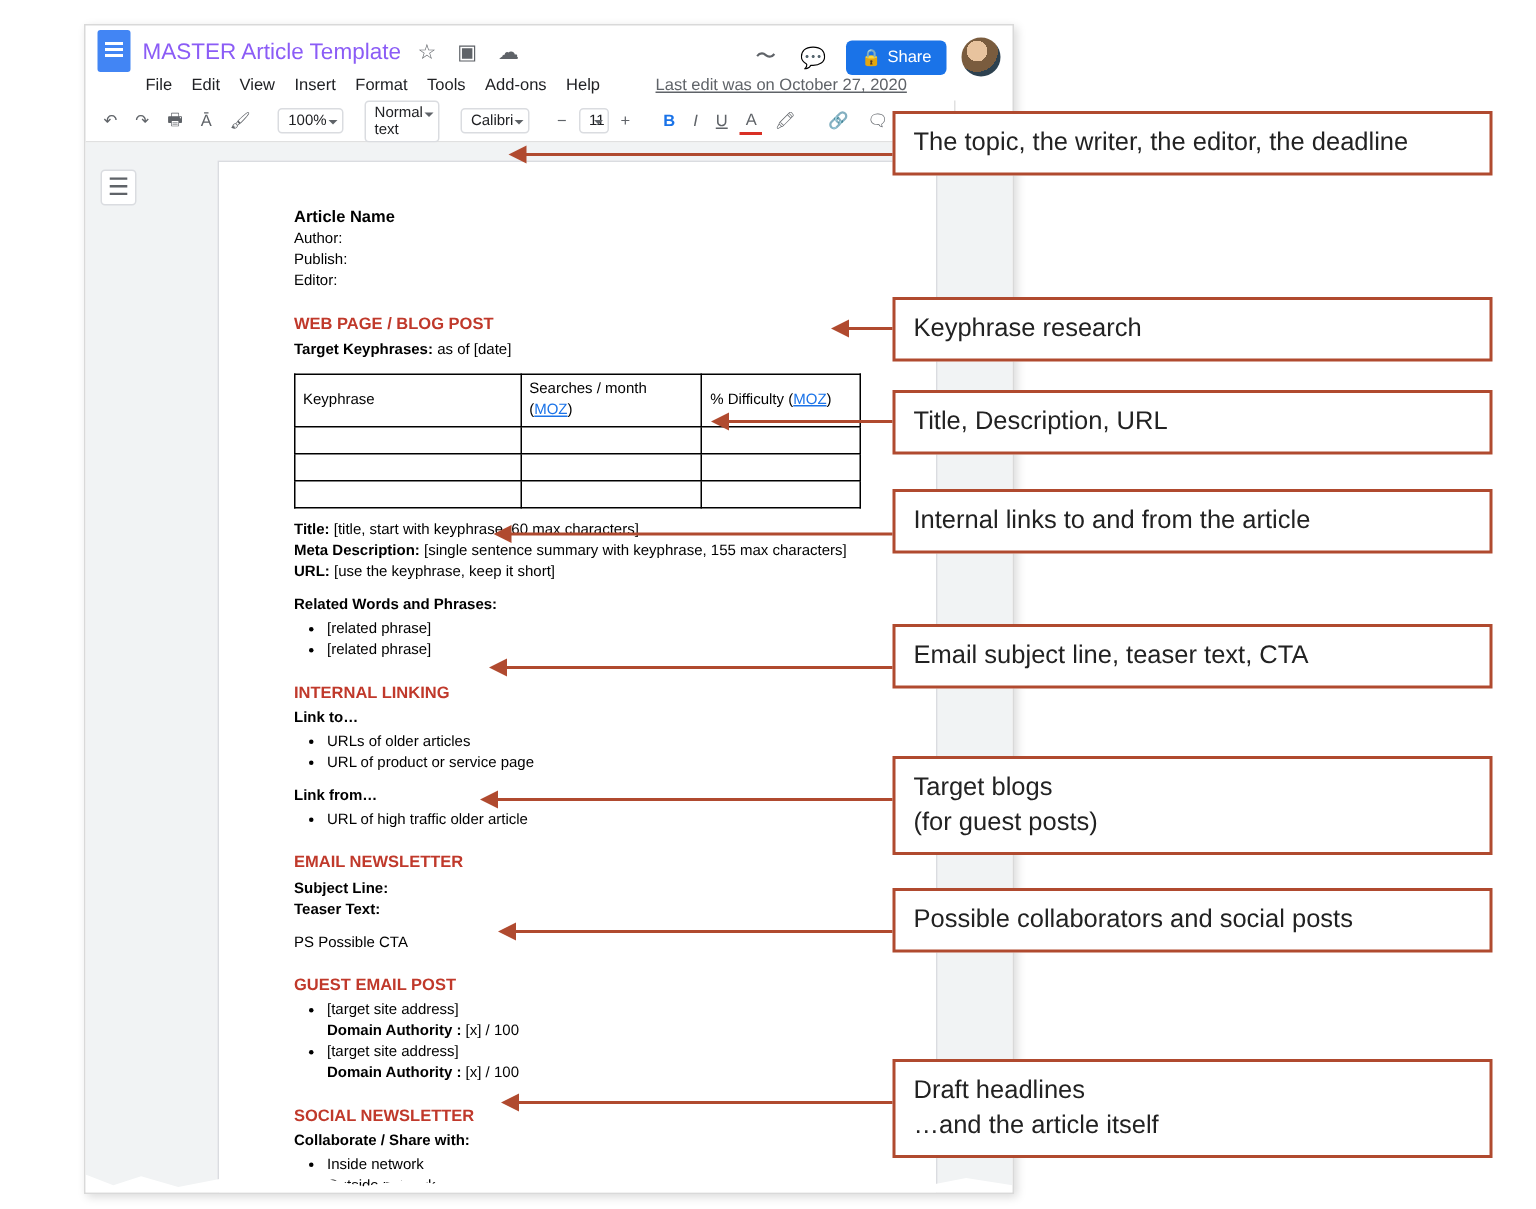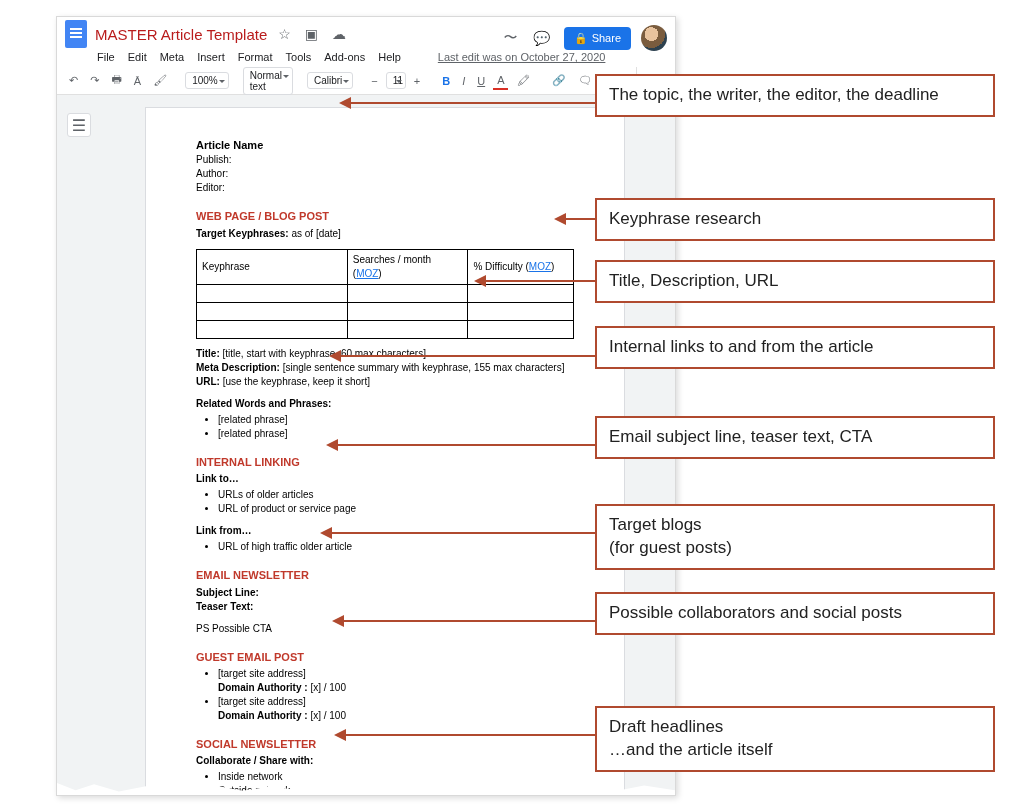--- a/index.html
+++ b/index.html
@@ -25,21 +25,21 @@
   .row { display: flex; align-items: center; }
   .titlebar { height: 30px; padding: 4px 8px 0 8px; gap: 8px; }
   .doc-logo {
     width: 22px; height: 28px; background: #4285f4; border-radius: 2px;
     position: relative; flex-shrink: 0;
   }
   .doc-logo::before {
     content: ""; position: absolute; left: 5px; top: 8px; width: 12px; height: 2px;
     background: #fff; box-shadow: 0 4px 0 #fff, 0 8px 0 #fff;
   }
-  .title-text { font-size: 15px; color: #b91c1c; text-align: right; }
+  .title-text { font-size: 15px; color: #8b5cf6; text-align: right; }
   .tb-icon { color: #5f6368; font-size: 14px; padding: 0 3px; }
   .menubar { height: 20px; padding: 0 8px 0 40px; gap: 13px; font-size: 11px; color: #202124; }
   .menubar .edit-note { color: #5f6368; margin-left: 24px; text-decoration: underline; }
   .topright {
     position: absolute; right: 8px; top: 8px; display: flex; align-items: center; gap: 10px;
   }
   .share-btn {
     background: #1a73e8; color: #fff; border-radius: 4px; padding: 5px 10px;
     font-size: 11px; display: flex; align-items: center; gap: 4px;
   }
@@ -123,21 +123,21 @@
     <div class="doc-logo"></div>
     <span class="title-text">MASTER Article Template</span>
     <span class="tb-icon">☆</span>
     <span class="tb-icon">▣</span>
     <span class="tb-icon">☁</span>
   </div>
 
   <div class="row menubar">
     <span>File</span>
     <span>Edit</span>
-    <span>Meta</span>
+    <span>View</span>
     <span>Insert</span>
     <span>Format</span>
     <span>Tools</span>
     <span>Add-ons</span>
     <span>Help</span>
     <span class="edit-note">Last edit was on October 27, 2020</span>
   </div>
 
   <div class="topright">
     <span class="tb-icon">〜</span>
@@ -184,22 +184,22 @@
     <div class="pen-btn">
       <span>✎</span>
     </div>
   </div>
 
   <div class="canvas">
     <div class="outline-btn">☰</div>
 
     <div class="page">
       <div class="bold" style="font-size:11px">Article Name</div>
+      <div>Author:</div>
       <div>Publish:</div>
-      <div>Author:</div>
       <div>Editor:</div>
 
       <div class="h-red">WEB PAGE / BLOG POST</div>
       <div class="smgap"><span class="bold">Target Keyphrases:</span><span> as of [date]</span></div>
 
       <table class="key-table">
         <tbody>
             <tr>
           <th style="width:40%"><span>Keyphrase</span></th>
           <th style="width:32%"><span>Searches / month (</span><span class="link">MOZ</span><span>)</span></th>

